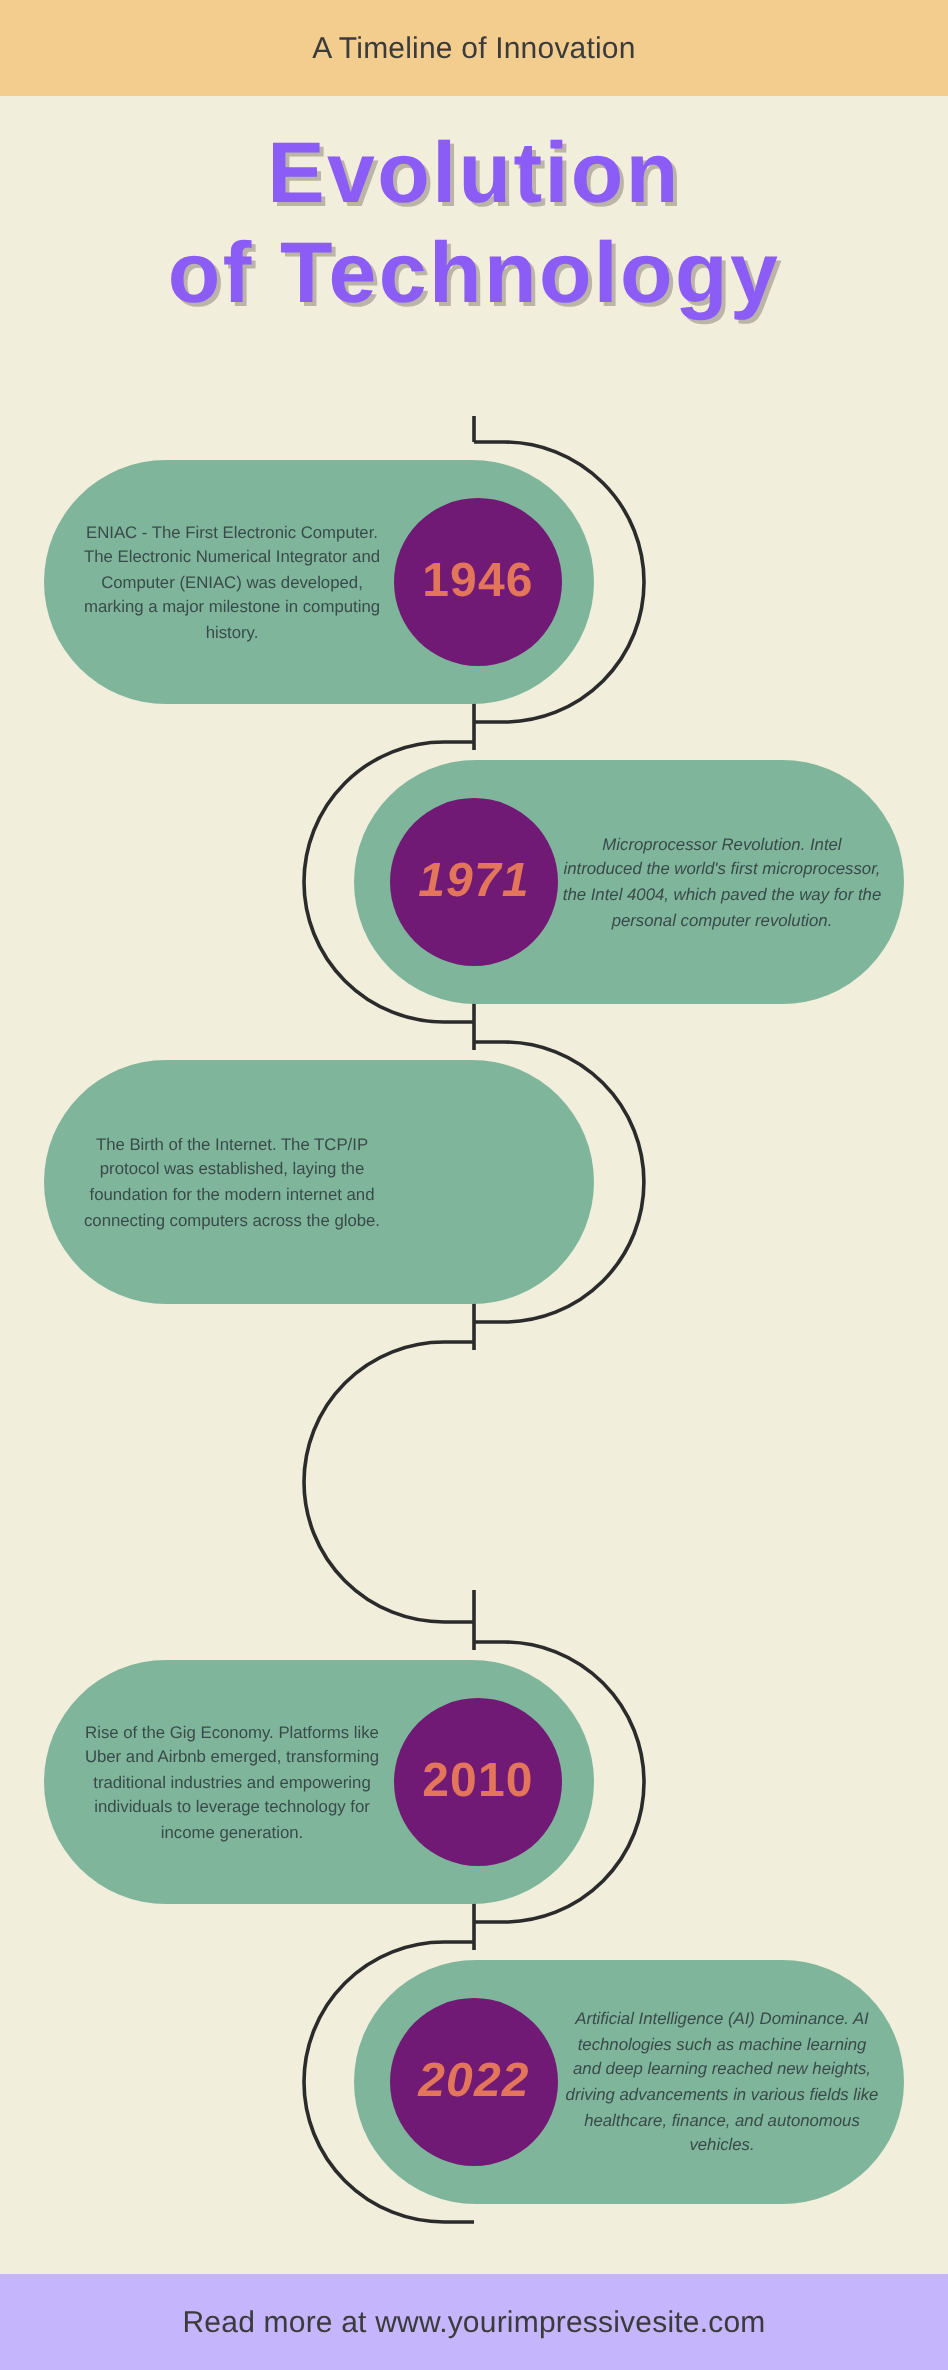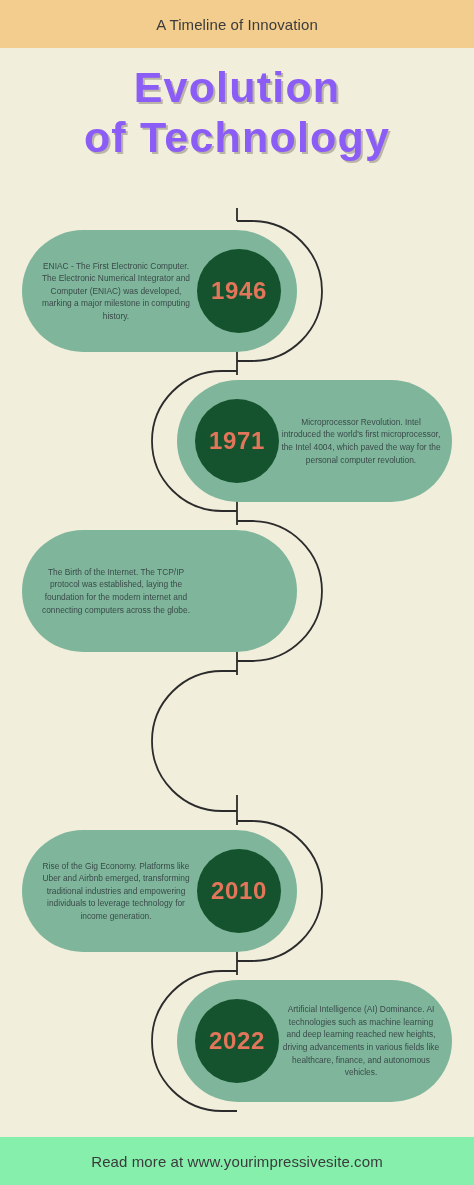--- a/index.html
+++ b/index.html
@@ -71,40 +71,40 @@
     width:474px;
     height:1185px;
   }
 
   .row {
     position:absolute;
     width:275px;
     height:122px;
   }
   .row.left  { left:22px; }
-  .row.right { left:177px; }
+  .row.right { left:177px;font-style:italic; }
 
   .pill {
     position:absolute;
     left:0; top:0;
     width:275px; height:122px;
     background:#7FB69B;
     border-radius:61px;
     display:flex;
     align-items:center;
   }
   .row.left  .pill { flex-direction:row; }
   .row.right .pill { flex-direction:row; }
 
   .circle {
     position:absolute;
     top:19px;
     width:84px; height:84px;
     border-radius:50%;
-    background:#14532d;
+    background:#701a75;
     display:flex;
     align-items:center;
     justify-content:center;
     z-index:3;
   }
   .row.left  .circle { left:175px; }
   .row.right .circle { left:18px; }
 
   .year {
     font-size:24px;
@@ -129,21 +129,21 @@
     z-index:2;
   }
   .row.left  .desc { left:10px; }
   .row.right .desc { left:100px; }
 
   
   .bottom-band {
     position:absolute;
     left:0; bottom:0;
     width:474px; height:48px;
-    background:#86efac;
+    background:#c4b5fd;
     display:flex;
     align-items:center;
     justify-content:center;
   }
   .bottom-band-text {
     font-size:15px;
     color:#3B3B3B;
     letter-spacing:0.1px;
   }
 </style>

